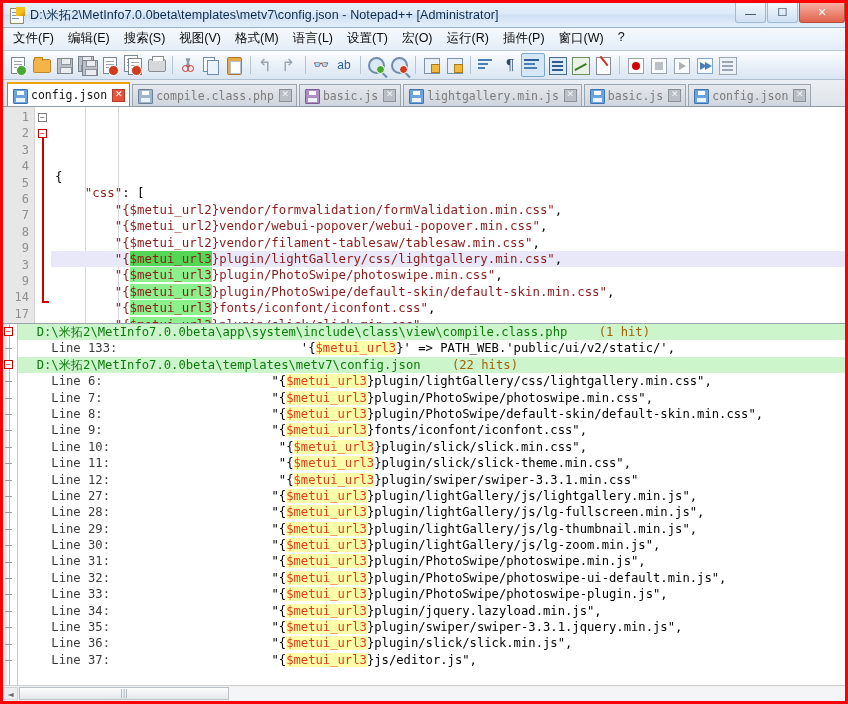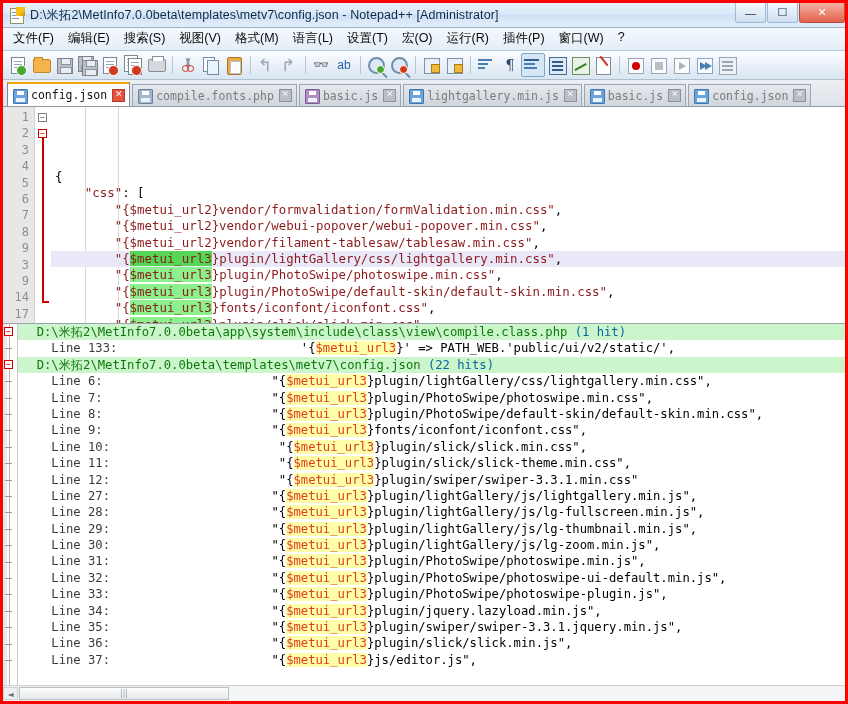--- a/index.html
+++ b/index.html
@@ -205,21 +205,21 @@
   .fr-gutter .vline{position:absolute;left:6px;top:0;bottom:0;width:1px;background:#b5b5b5;}
   .fr-fold{position:absolute;left:1px;width:9px;height:9px;box-sizing:border-box;border:1px solid #cc0000;
     background:#fff;color:#cc0000;font-size:8px;line-height:7px;text-align:center;
     font-family:"DejaVu Sans Mono",monospace;}
   .fr-tick{position:absolute;left:2px;width:7px;height:1px;background:#9a9a9a;}
   .fr-lines{flex:1;position:relative;padding-top:0px;overflow:hidden;
     font-family:"DejaVu Sans Mono","Liberation Mono",monospace;
     font-size:12.2px;white-space:pre;}
   .fr-row{height:16.4px;line-height:16.4px;padding-left:4px;}
   .fr-row.file{background:#ccf5cc;color:#0b7a0b;}
-  .fr-row.file .hit{color:#0369a1;}
+  .fr-row.file .hit{color:#a16207;padding-left:24px;}
   .fr-row.hitline{color:#000;}
   .fr-lineno{color:#3a3a3a;}
   .hl-yellow{background:#ffffaa;color:#e03c1e;}
   .fr-gutter-stripe{position:absolute;left:0;top:0;bottom:0;width:4px;background:#e9e9e9;}
 
   
   .hscroll{
     flex:0 0 15px;height:15px;background:#f0f0f0;border-top:1px solid #d0d0d0;
     display:flex;align-items:center;
   }
@@ -412,21 +412,21 @@
         <span class="tabicon">
           <span class="fl"></span>
         </span>
         <span>config.json</span>
         <span class="tabclose">✕</span>
       </div>
       <div class="tab">
         <span class="tabicon grey">
           <span class="fl"></span>
         </span>
-        <span>compile.fonts.php</span>
+        <span>compile.class.php</span>
         <span class="tabclose">✕</span>
       </div>
       <div class="tab">
         <span class="tabicon purple">
           <span class="fl"></span>
         </span>
         <span>basic.js</span>
         <span class="tabclose">✕</span>
       </div>
       <div class="tab">

